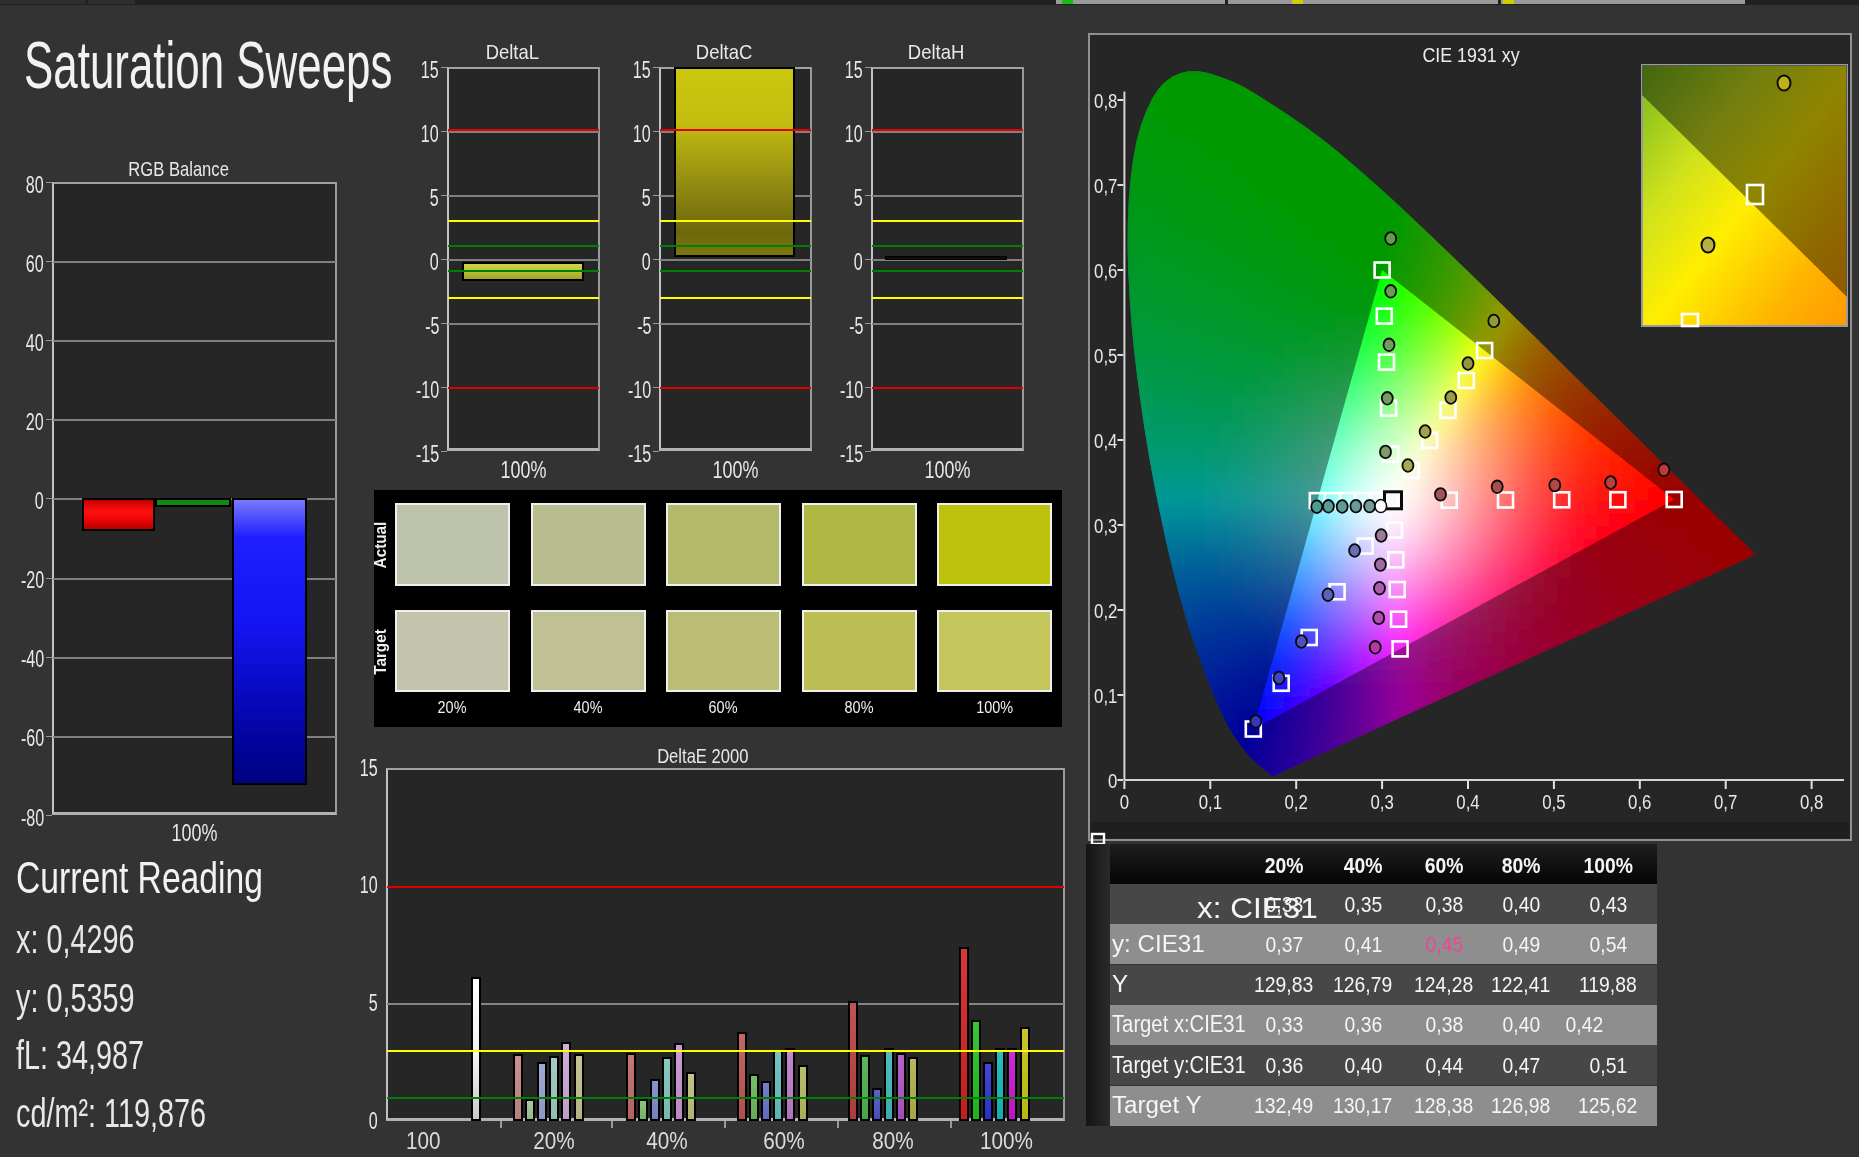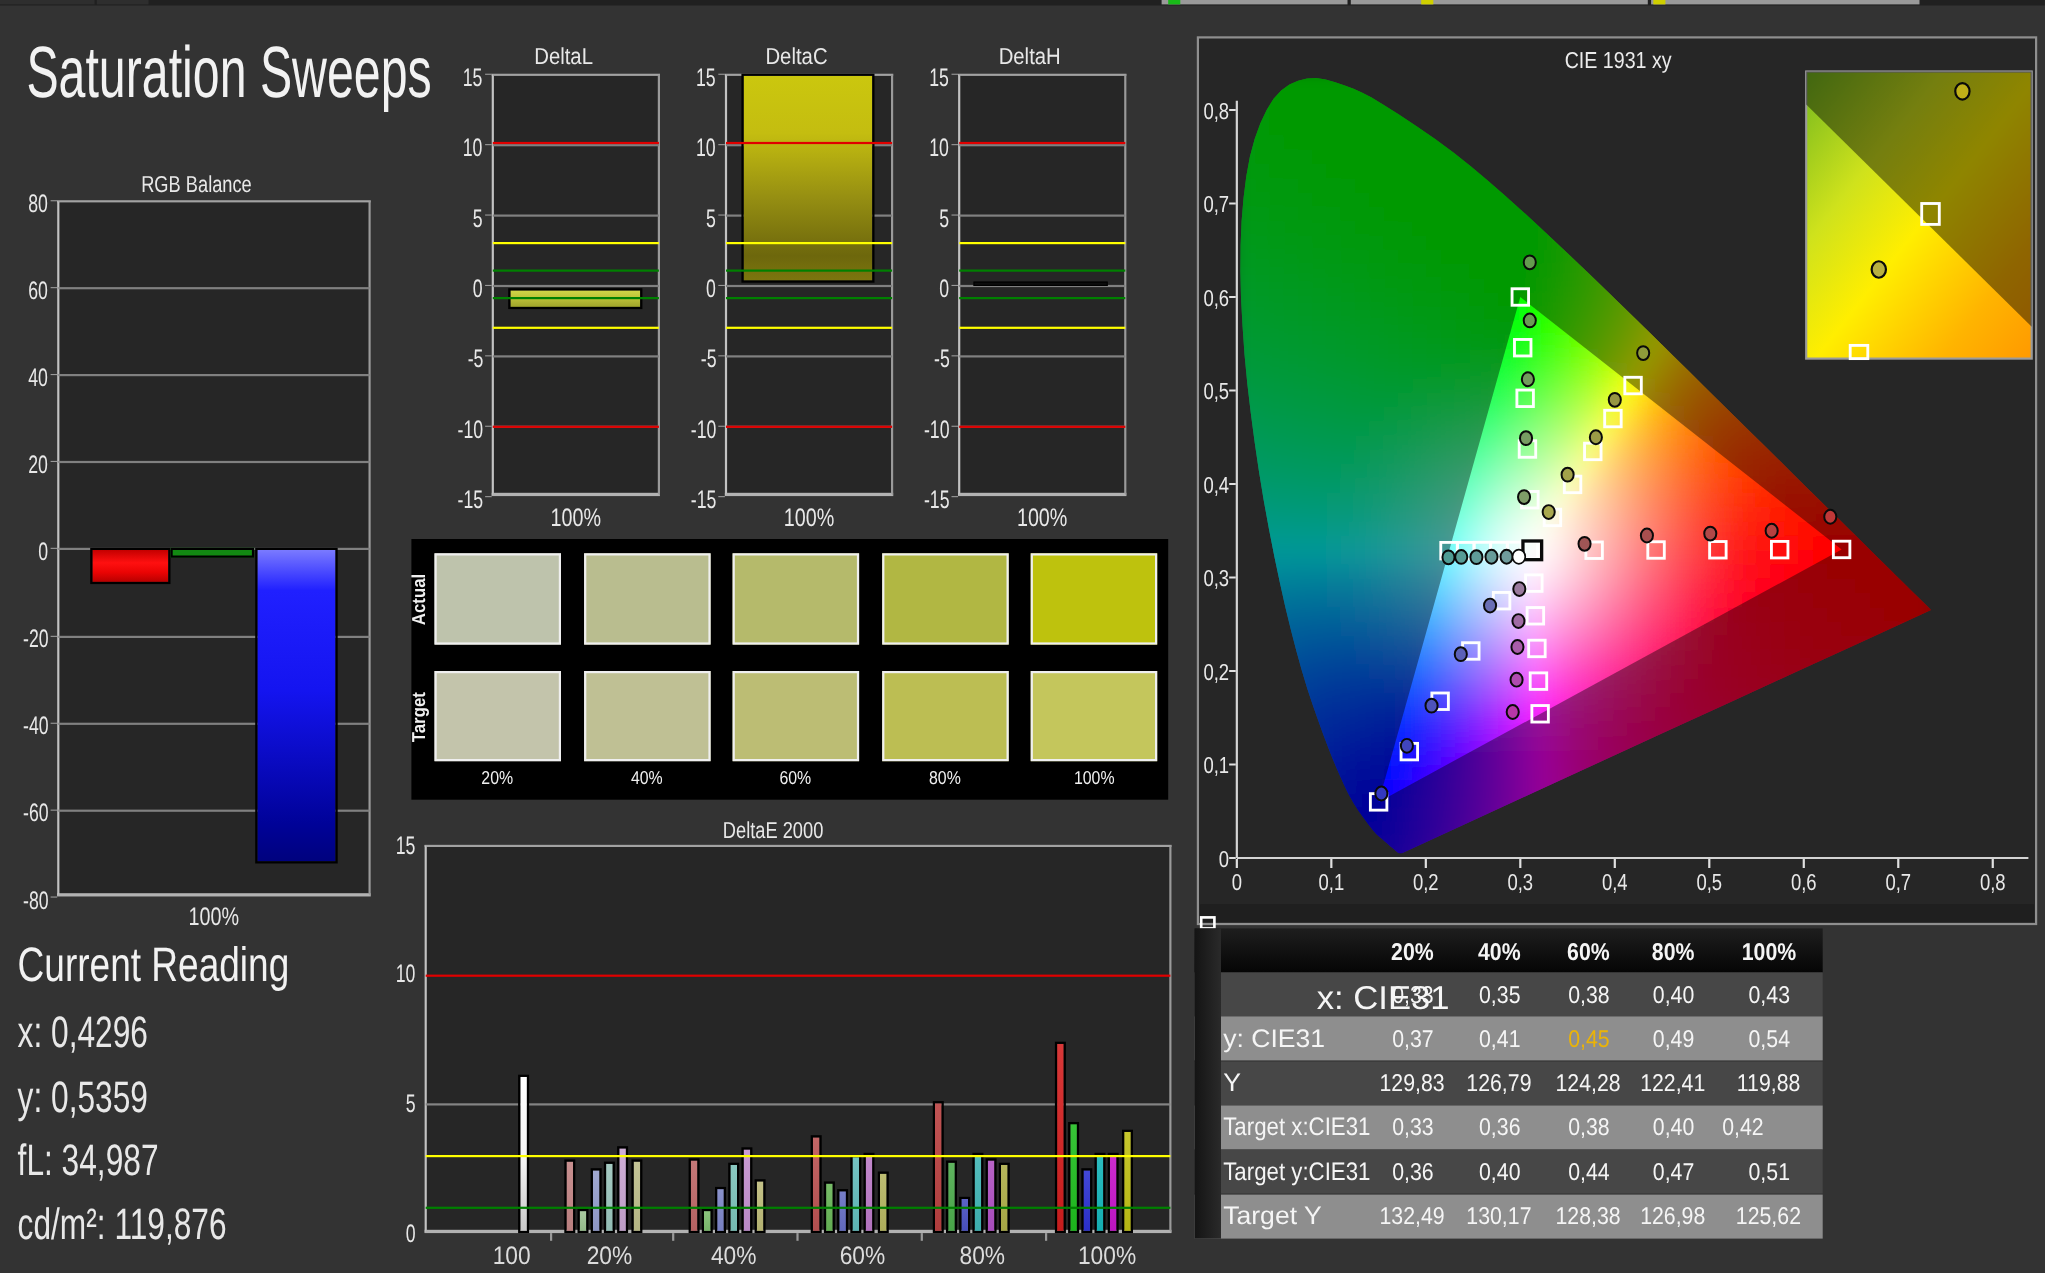--- a/index.html
+++ b/index.html
@@ -199,21 +199,21 @@
 <div class="bar" style="left:1007px;top:1048px;width:10px;height:73px;background:linear-gradient(#cc2cd0,#bc14c0);"></div>
 <div class="bar" style="left:1020px;top:1027px;width:10px;height:94px;background:linear-gradient(#c6c62c,#b6b614);"></div>
 <div class="abs" style="left:387px;top:886px;width:677px;height:2px;background:#e00000;"></div>
 <div class="abs" style="left:387px;top:1050px;width:677px;height:2px;background:#ffff00;"></div>
 <div class="abs" style="left:387px;top:1097px;width:677px;height:2px;background:#008000;"></div>
 <div class="abs" style="left:500px;top:1121px;width:2px;height:7px;background:#999;"></div>
 <div class="abs" style="left:611px;top:1121px;width:2px;height:7px;background:#999;"></div>
 <div class="abs" style="left:724px;top:1121px;width:2px;height:7px;background:#999;"></div>
 <div class="abs" style="left:837px;top:1121px;width:2px;height:7px;background:#999;"></div>
 <div class="abs" style="left:950px;top:1121px;width:2px;height:7px;background:#999;"></div>
-<div class="lbl" style="left:404px;top:1128px;width:80px;font-size:23px;color:#dcdcdc;text-align:right;"><span style="display:inline-block;transform:scaleX(0.9);transform-origin:center;">100</span></div>
+<div class="lbl" style="left:404px;top:1128px;width:80px;font-size:23px;color:#dcdcdc;text-align:left;"><span style="display:inline-block;transform:scaleX(0.9);transform-origin:center;">100</span></div>
 <div class="lbl" style="left:514px;top:1128px;width:80px;font-size:23px;color:#dcdcdc;text-align:center;"><span style="display:inline-block;transform:scaleX(0.9);transform-origin:center;">20%</span></div>
 <div class="lbl" style="left:627px;top:1128px;width:80px;font-size:23px;color:#dcdcdc;text-align:center;"><span style="display:inline-block;transform:scaleX(0.9);transform-origin:center;">40%</span></div>
 <div class="lbl" style="left:744px;top:1128px;width:80px;font-size:23px;color:#dcdcdc;text-align:center;"><span style="display:inline-block;transform:scaleX(0.9);transform-origin:center;">60%</span></div>
 <div class="lbl" style="left:853px;top:1128px;width:80px;font-size:23px;color:#dcdcdc;text-align:center;"><span style="display:inline-block;transform:scaleX(0.9);transform-origin:center;">80%</span></div>
 <div class="lbl" style="left:966px;top:1128px;width:80px;font-size:23px;color:#dcdcdc;text-align:center;"><span style="display:inline-block;transform:scaleX(0.9);transform-origin:center;">100%</span></div>
 <div class="lbl" style="left:16px;top:853px;width:400px;font-size:44px;color:#f2f2f2;text-align:left;"><span style="display:inline-block;transform:scaleX(0.765);transform-origin:left;">Current Reading</span></div>
 <div class="lbl" style="left:16px;top:917px;width:400px;font-size:40px;color:#e8e8e8;text-align:left;"><span style="display:inline-block;transform:scaleX(0.72);transform-origin:left;">x: 0,4296</span></div>
 <div class="lbl" style="left:16px;top:976px;width:400px;font-size:40px;color:#e8e8e8;text-align:left;"><span style="display:inline-block;transform:scaleX(0.72);transform-origin:left;">y: 0,5359</span></div>
 <div class="lbl" style="left:16px;top:1033px;width:400px;font-size:40px;color:#e8e8e8;text-align:left;"><span style="display:inline-block;transform:scaleX(0.72);transform-origin:left;">fL: 34,987</span></div>
 <div class="lbl" style="left:16px;top:1091px;width:400px;font-size:40px;color:#e8e8e8;text-align:left;"><span style="display:inline-block;transform:scaleX(0.72);transform-origin:left;">cd/m²: 119,876</span></div>
@@ -2527,21 +2527,21 @@
 <div class="lbl" style="left:1112px;top:891px;width:200px;font-size:30px;color:#f5f5f5;text-align:right;"><span style="display:inline-block;transform:scaleX(1.05);transform-origin:left;">x: CIE31</span></div>
 <div class="lbl" style="left:1239px;top:892px;width:90px;font-size:22px;color:#f5f5f5;text-align:center;"><span style="display:inline-block;transform:scaleX(0.88);transform-origin:center;">0,33</span></div>
 <div class="lbl" style="left:1318px;top:892px;width:90px;font-size:22px;color:#f5f5f5;text-align:center;"><span style="display:inline-block;transform:scaleX(0.88);transform-origin:center;">0,35</span></div>
 <div class="lbl" style="left:1399px;top:892px;width:90px;font-size:22px;color:#f5f5f5;text-align:center;"><span style="display:inline-block;transform:scaleX(0.88);transform-origin:center;">0,38</span></div>
 <div class="lbl" style="left:1476px;top:892px;width:90px;font-size:22px;color:#f5f5f5;text-align:center;"><span style="display:inline-block;transform:scaleX(0.88);transform-origin:center;">0,40</span></div>
 <div class="lbl" style="left:1563px;top:892px;width:90px;font-size:22px;color:#f5f5f5;text-align:center;"><span style="display:inline-block;transform:scaleX(0.88);transform-origin:center;">0,43</span></div>
 <div class="abs" style="left:1086px;top:924px;width:571px;height:40px;background:#8e8e8e;"></div>
 <div class="lbl" style="left:1112px;top:931px;width:200px;font-size:23px;color:#f5f5f5;text-align:left;"><span style="display:inline-block;transform:scaleX(1.05);transform-origin:left;">y: CIE31</span></div>
 <div class="lbl" style="left:1239px;top:932px;width:90px;font-size:22px;color:#f5f5f5;text-align:center;"><span style="display:inline-block;transform:scaleX(0.88);transform-origin:center;">0,37</span></div>
 <div class="lbl" style="left:1318px;top:932px;width:90px;font-size:22px;color:#f5f5f5;text-align:center;"><span style="display:inline-block;transform:scaleX(0.88);transform-origin:center;">0,41</span></div>
-<div class="lbl" style="left:1399px;top:932px;width:90px;font-size:22px;color:#eab308;text-align:center;"><span style="display:inline-block;transform:scaleX(0.88);transform-origin:center;">0,45</span></div>
+<div class="lbl" style="left:1399px;top:932px;width:90px;font-size:22px;color:#ec4899;text-align:center;"><span style="display:inline-block;transform:scaleX(0.88);transform-origin:center;">0,45</span></div>
 <div class="lbl" style="left:1476px;top:932px;width:90px;font-size:22px;color:#f5f5f5;text-align:center;"><span style="display:inline-block;transform:scaleX(0.88);transform-origin:center;">0,49</span></div>
 <div class="lbl" style="left:1563px;top:932px;width:90px;font-size:22px;color:#f5f5f5;text-align:center;"><span style="display:inline-block;transform:scaleX(0.88);transform-origin:center;">0,54</span></div>
 <div class="abs" style="left:1086px;top:965px;width:571px;height:40px;background:#474747;"></div>
 <div class="lbl" style="left:1112px;top:971px;width:200px;font-size:23px;color:#f5f5f5;text-align:left;"><span style="display:inline-block;transform:scaleX(1.05);transform-origin:left;">Y</span></div>
 <div class="lbl" style="left:1239px;top:972px;width:90px;font-size:22px;color:#f5f5f5;text-align:center;"><span style="display:inline-block;transform:scaleX(0.88);transform-origin:center;">129,83</span></div>
 <div class="lbl" style="left:1318px;top:972px;width:90px;font-size:22px;color:#f5f5f5;text-align:center;"><span style="display:inline-block;transform:scaleX(0.88);transform-origin:center;">126,79</span></div>
 <div class="lbl" style="left:1399px;top:972px;width:90px;font-size:22px;color:#f5f5f5;text-align:center;"><span style="display:inline-block;transform:scaleX(0.88);transform-origin:center;">124,28</span></div>
 <div class="lbl" style="left:1476px;top:972px;width:90px;font-size:22px;color:#f5f5f5;text-align:center;"><span style="display:inline-block;transform:scaleX(0.88);transform-origin:center;">122,41</span></div>
 <div class="lbl" style="left:1563px;top:972px;width:90px;font-size:22px;color:#f5f5f5;text-align:center;"><span style="display:inline-block;transform:scaleX(0.88);transform-origin:center;">119,88</span></div>
 <div class="abs" style="left:1086px;top:1005px;width:571px;height:40px;background:#8e8e8e;"></div>

